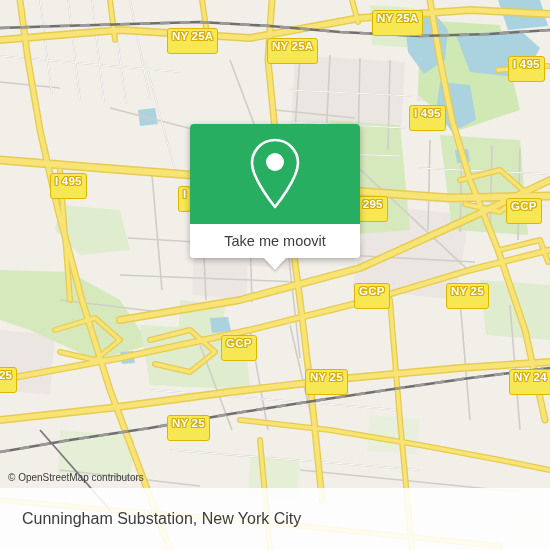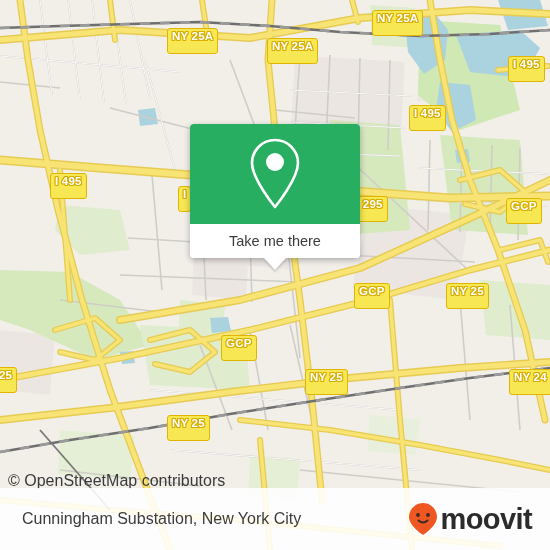--- a/index.html
+++ b/index.html
@@ -71,21 +71,21 @@
     width:0;height:0;
     border-left:11px solid transparent;
     border-right:11px solid transparent;
     border-top:12px solid #fff;
     filter:drop-shadow(0 2px 1px rgba(0,0,0,.18));
   }
 
   
   #attribution{
     position:absolute;left:8px;top:472px;
-    font-size:16px;color:#3a3a3a;
+    font-size:10px;color:#3a3a3a;
     z-index:30;white-space:nowrap;
   }
 
   
   #footer{
     position:absolute;left:0;top:488px;width:550px;height:62px;
     background:rgba(255,255,255,.88);
     z-index:50;
     display:flex;align-items:center;
     box-sizing:border-box;
@@ -312,35 +312,24 @@
   <div id="popup">
     <div id="popup-head" style="background: rgb(39, 174, 96);">
       <span>
         <svg width="58" height="76" viewBox="0 0 58 76" xmlns="http://www.w3.org/2000/svg">
           <path d="M29 4 C16.3 4 6 14.3 6 27 C6 43 29 71 29 71 C29 71 52 43 52 27 C52 14.3 41.7 4 29 4 Z" fill="none" stroke="#ffffff" stroke-width="2.6" stroke-linejoin="round"></path>
           <circle cx="29" cy="26" r="9" fill="#ffffff"></circle>
         </svg>
       </span>
     </div>
     <div id="popup-foot">
-      <span>Take me there</span>
+      <span>Take me moovit</span>
       <div id="popup-tail"></div>
     </div>
   </div>
 
   <div id="attribution">© OpenStreetMap contributors</div>
 
   <div id="footer">
     <div id="footer-title">Cunningham Substation, New York City</div>
-    <div id="brand">
-      <span id="brand-pin">
-        <svg width="30" height="34" viewBox="0 0 30 34" xmlns="http://www.w3.org/2000/svg">
-          <path d="M15 1 C7.3 1 1 7.3 1 15 C1 24 15 33 15 33 C15 33 29 24 29 15 C29 7.3 22.7 1 15 1 Z" fill="#ef5722"></path>
-          <circle cx="10" cy="13" r="1.9" fill="#3a2a22"></circle>
-          <circle cx="20" cy="13" r="1.9" fill="#3a2a22"></circle>
-          <path d="M10.5 18.5 Q15 22.5 19.5 18.5" fill="none" stroke="#3a2a22" stroke-width="1.9" stroke-linecap="round"></path>
-        </svg>
-      </span>
-      <span id="brand-wordmark" style="color: rgb(43, 43, 43);">moovit</span>
-    </div>
   </div>
 
 </div>
 
 </body></html>

